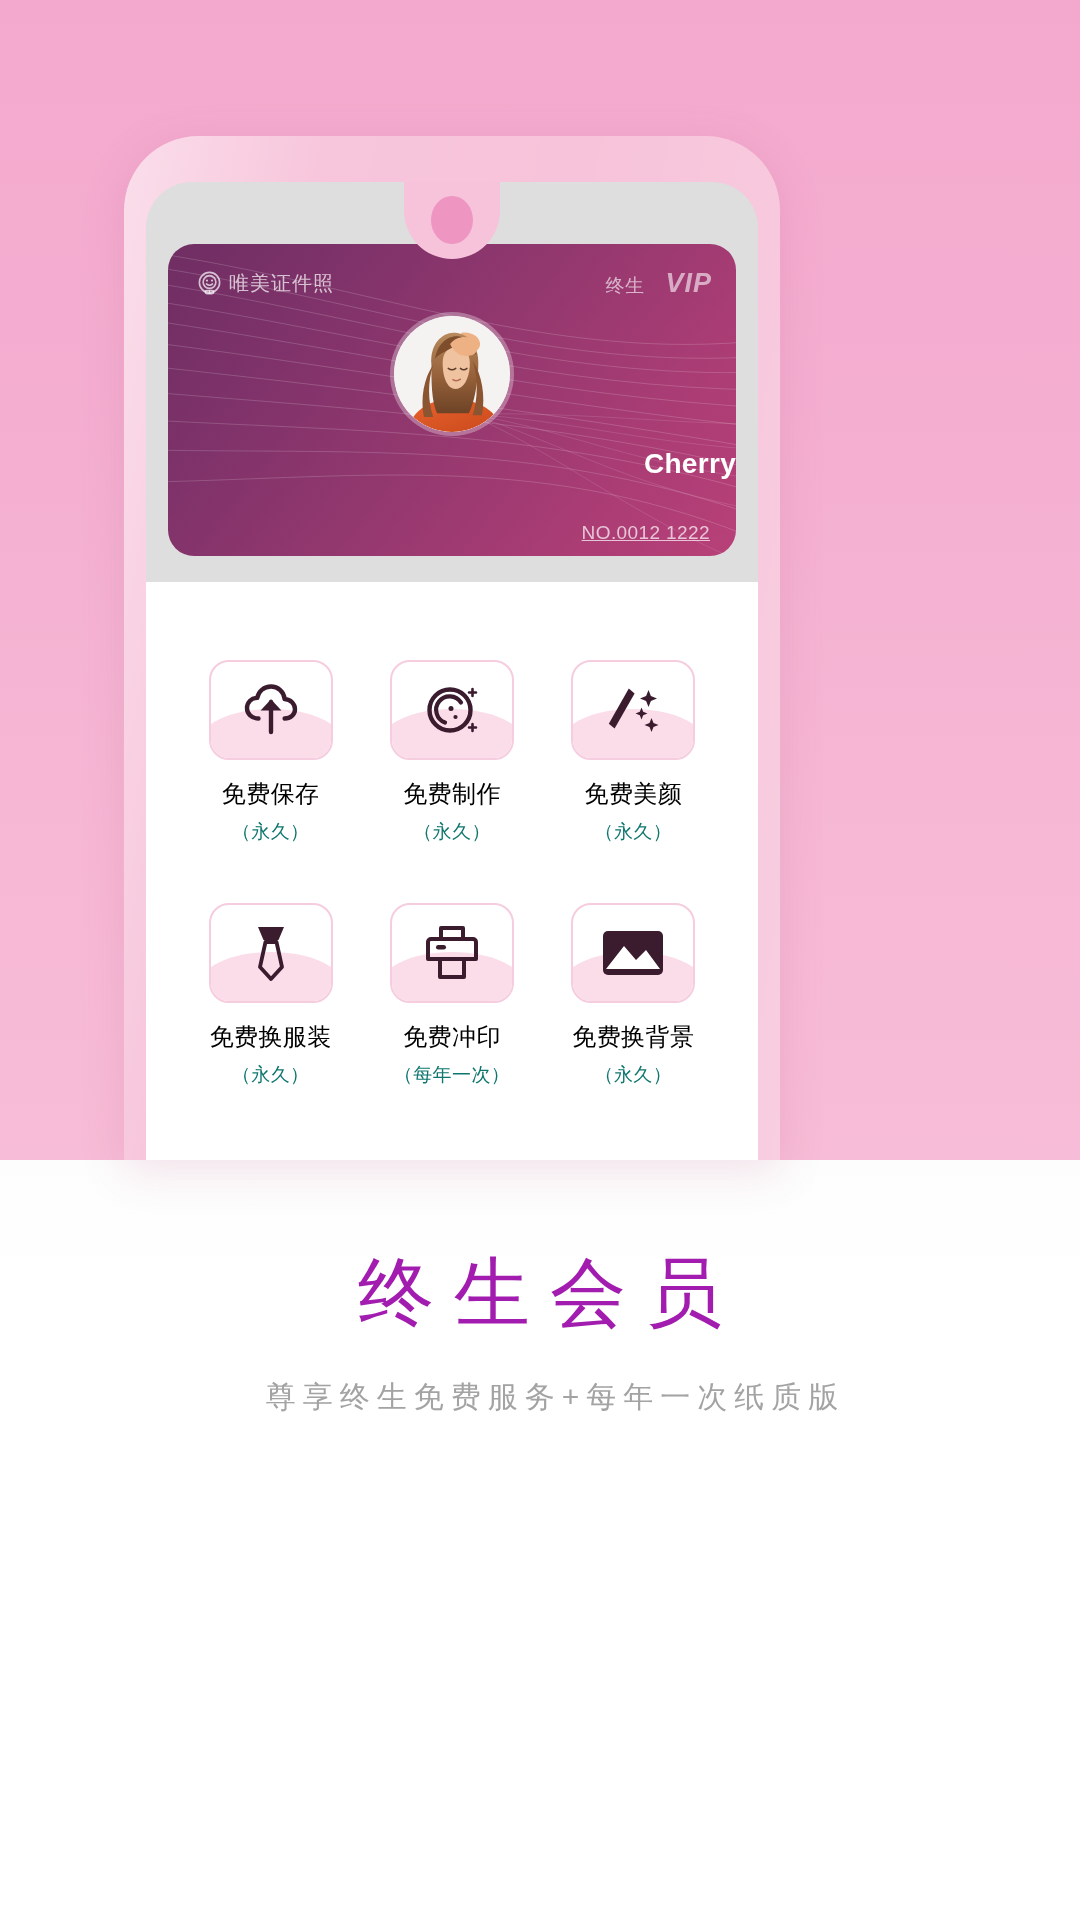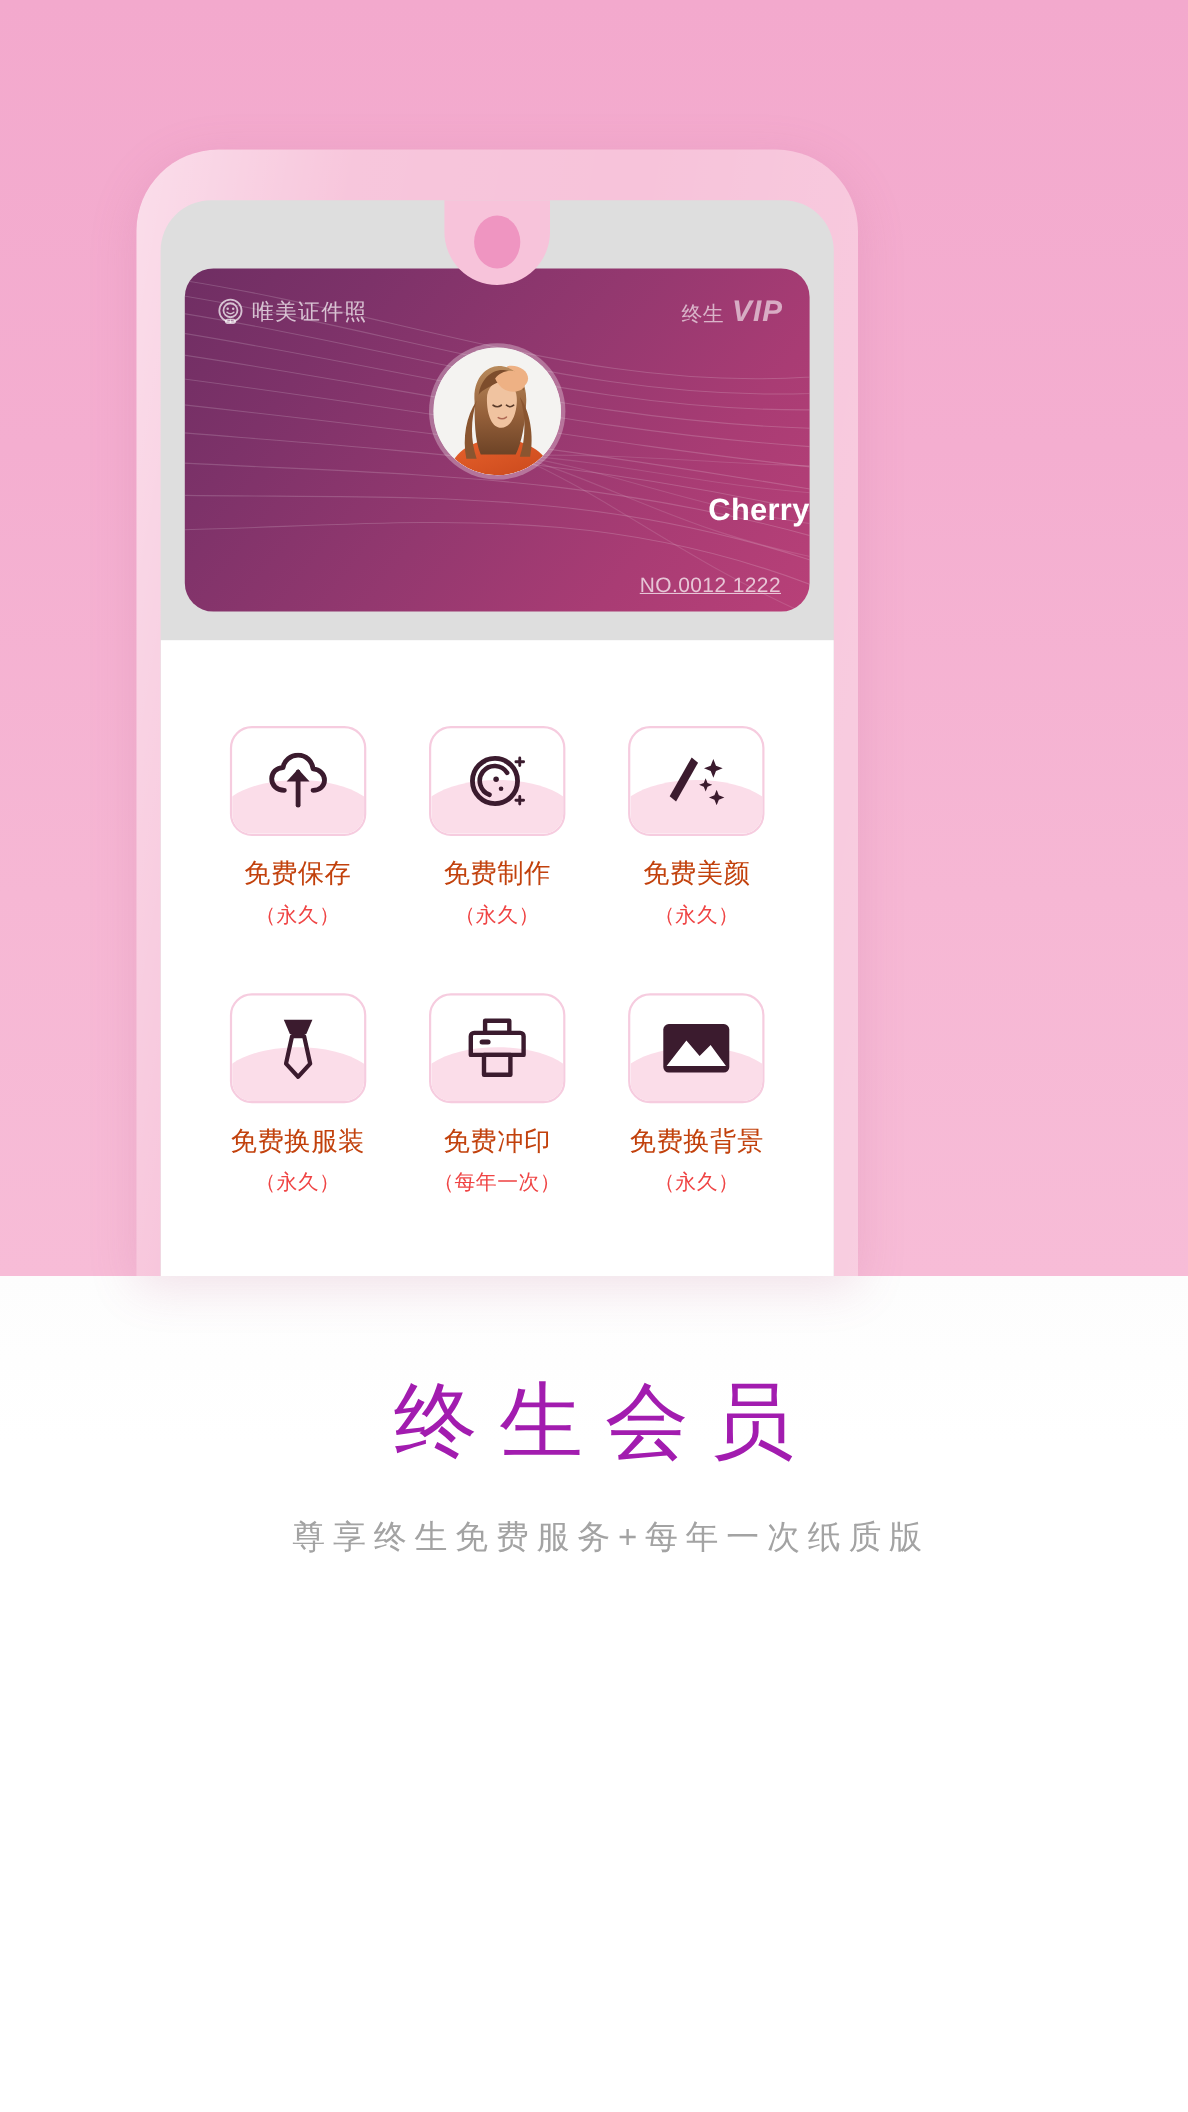--- a/index.html
+++ b/index.html
@@ -68,21 +68,21 @@
     display:flex; align-items:center; justify-content:space-between;
     z-index:3;
   }
   #brand { display:flex; align-items:center; gap:6px; }
   #brand-logo { width:27px; height:27px; display:block; }
   #brand-name {
     font-size:20px; letter-spacing:1px;
     color:rgba(255,255,255,.70);
     font-family:"Liberation Sans","DejaVu Sans",sans-serif;
   }
-  #vip-badge { display:flex; align-items:baseline; gap:7px; }
+  #vip-badge { display:flex; align-items:baseline; gap:21px; }
   #vip-zs { font-size:19px; color:rgba(255,255,255,.62); letter-spacing:.5px; }
   #vip-word {
     font-size:27px; font-weight:bold; font-style:italic;
     letter-spacing:1px; color:rgba(255,255,255,.58);
   }
 
   #avatar-ring {
     position:absolute; left:50%; top:68px; transform:translateX(-50%);
     width:124px; height:124px; border-radius:50%;
     background:rgba(255,255,255,.30);
@@ -123,25 +123,25 @@
     background:#ffffff;
     position:relative; overflow:hidden;
     display:flex; align-items:center; justify-content:center;
   }
   .tile-wave {
     position:absolute; left:0; bottom:0; width:100%; height:56px;
     pointer-events:none;
   }
   .tile svg.glyph { position:relative; z-index:2; display:block; }
   .feature-label {
-    margin-top:18px; font-size:24px; color:#c2410c; letter-spacing:.4px;
+    margin-top:18px; font-size:24px; color:#000000; letter-spacing:.4px;
     white-space:nowrap;
   }
   .feature-sub {
-    margin-top:9px; font-size:19px; color:#ef4444; letter-spacing:.4px;
+    margin-top:9px; font-size:19px; color:#0f766e; letter-spacing:.4px;
     white-space:nowrap;
   }
 
   
   #bottom {
     position:absolute; left:0; top:1244px; width:1080px; text-align:center;
   }
   #headline {
     font-size:76px; color:#a21caf; letter-spacing:20px;
     text-indent:20px; font-weight:normal; line-height:1.3;

